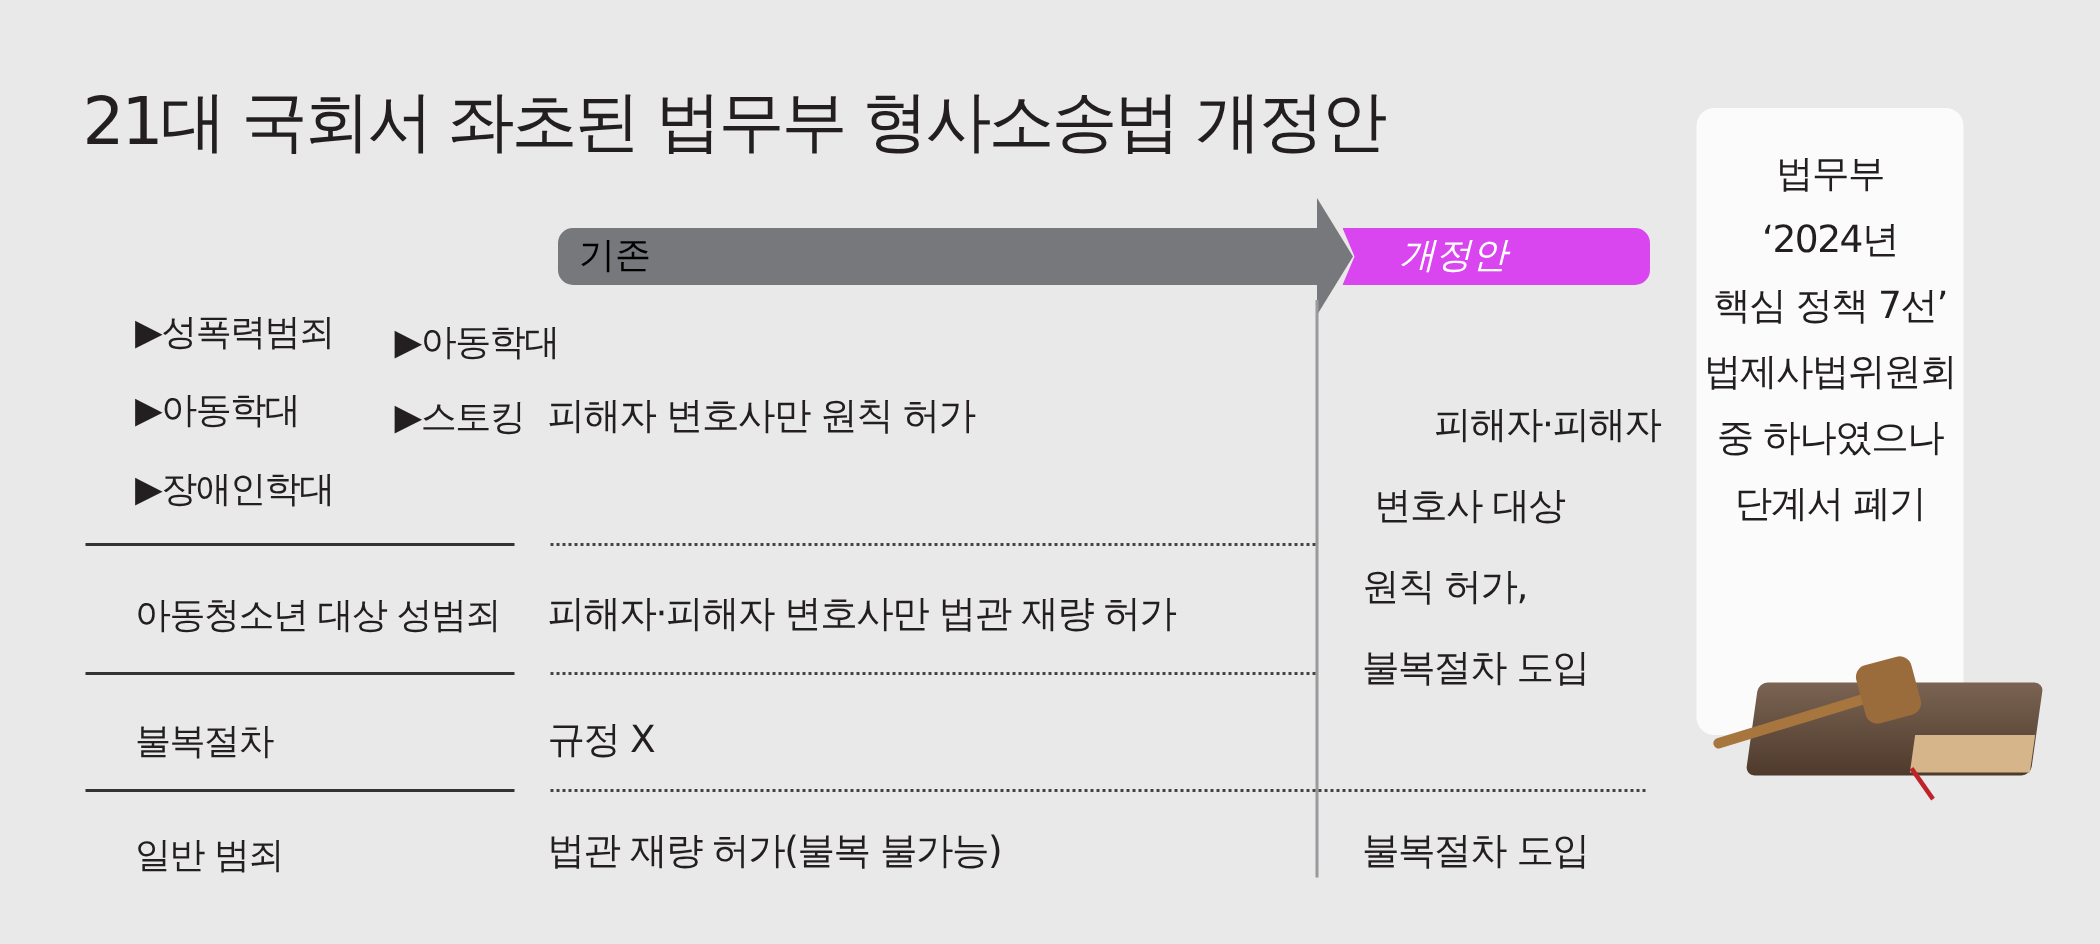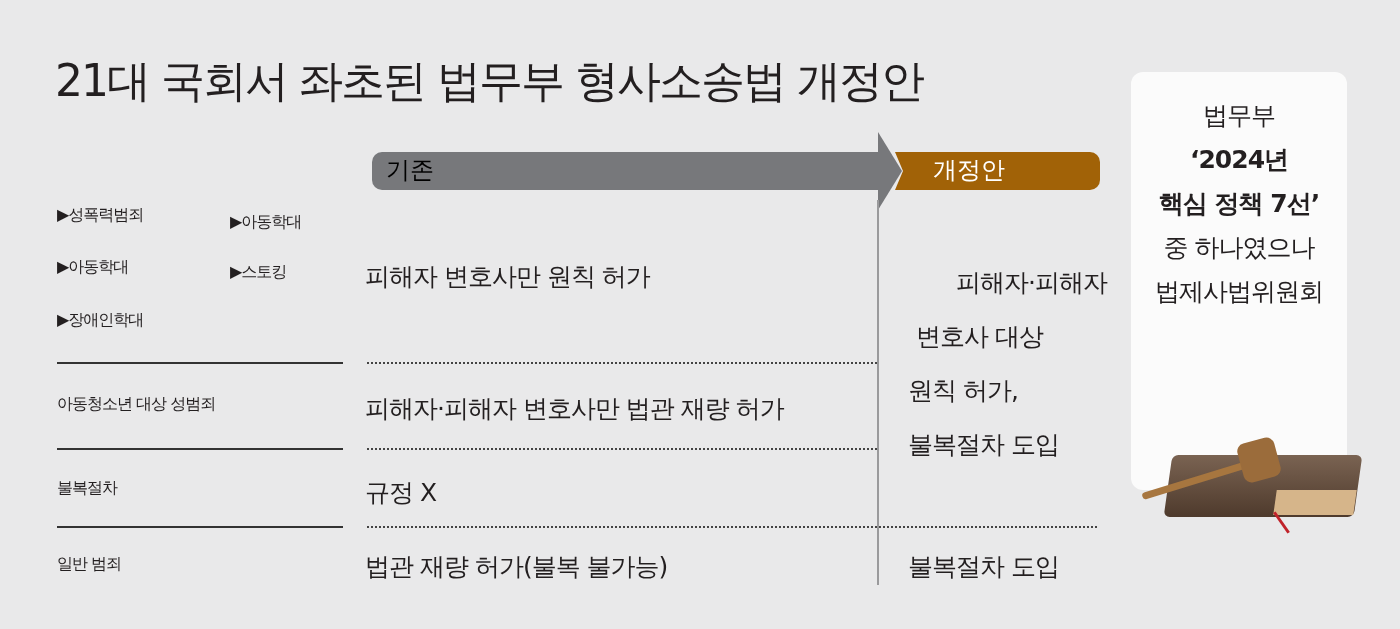--- a/index.html
+++ b/index.html
@@ -2,30 +2,30 @@
 <html><head>
 <meta charset="utf-8">
 <style>
   html,body{margin:0;padding:0;}
   body{width:1400px;height:629px;background:#e9e9ea;position:relative;overflow:hidden;
        font-family:"DejaVu Sans","Liberation Sans",sans-serif;color:#231f20;}
   .title{position:absolute;left:55px;top:52px;font-size:44px;font-weight:normal;letter-spacing:-2px;}
   .arrow-old{position:absolute;left:372px;top:152px;width:508px;height:38px;background:#77787b;border-radius:10px 0 0 10px;}
   .arrow-head{position:absolute;left:878px;top:132px;width:0;height:0;border-top:39px solid transparent;border-bottom:39px solid transparent;border-left:24px solid #77787b;}
   .arrow-old span{position:absolute;left:14px;top:2px;color:#000000;font-size:24px;}
-  .new-tag{position:absolute;left:895px;top:152px;width:205px;height:38px;background:#a16207;border-radius:0 10px 10px 0;clip-path:polygon(0 0,100% 0,100% 100%,0 100%,8px 50%);}
+  .new-tag{position:absolute;left:895px;top:152px;width:205px;height:38px;background:#d946ef;border-radius:0 10px 10px 0;clip-path:polygon(0 0,100% 0,100% 100%,0 100%,8px 50%);font-style:italic;}
   .new-tag span{position:absolute;left:38px;top:2px;color:#fff;font-size:24px;}
   .vline{position:absolute;left:877px;top:200px;width:2px;height:385px;background:#9a9a9c;}
   .txt{position:absolute;font-size:25px;letter-spacing:-1px;white-space:nowrap;}
-  .cat{font-size:16px;}
+  .cat{font-size:24px;margin-left:33px;}
   .solid{position:absolute;left:57px;width:286px;height:2px;background:#333;}
   .dot{position:absolute;left:367px;width:510px;border-top:2px dotted #444;}
-  .side{position:absolute;left:1131px;top:72px;width:216px;height:418px;background:#fbfbfb;border-radius:12px;}
+  .side{position:absolute;left:1131px;top:72px;width:178px;height:418px;background:#fbfbfb;border-radius:12px;}
   .side div{text-align:center;font-size:25px;line-height:44px;letter-spacing:-1px;}
-  .side .b{font-weight:bold;}
+  .side .b{font-weight:normal;}
   .book{position:absolute;left:1168px;top:455px;width:190px;height:62px;background:linear-gradient(#7a6352,#4e3a2c);border-radius:6px;transform:skewX(-8deg);}
   .pages{position:absolute;left:1275px;top:490px;width:80px;height:25px;background:#d6b58a;transform:skewX(-8deg);}
   .gavel-handle{position:absolute;left:1140px;top:477px;width:110px;height:7px;background:#a7763f;border-radius:4px;transform:rotate(-17deg);}
   .gavel-head{position:absolute;left:1240px;top:440px;width:38px;height:40px;background:#9b6c3b;border-radius:8px;transform:rotate(-15deg);}
   .ribbon{position:absolute;left:1280px;top:510px;width:3px;height:25px;background:#c0222a;transform:rotate(-35deg);}
 </style>
 </head>
 <body>
 
 <div class="title">21대 국회서 좌초된 법무부 형사소송법 개정안</div>
@@ -67,21 +67,22 @@
 <div class="txt" style="left:956px;top:266px">피해자·피해자</div>
 <div class="txt" style="left:916px;top:320px">변호사 대상</div>
 <div class="txt" style="left:908px;top:374px">원칙 허가,</div>
 <div class="txt" style="left:908px;top:428px">불복절차 도입</div>
 <div class="txt" style="left:908px;top:550px">불복절차 도입</div>
 
 <div class="side">
   <div style="margin-top:22px">법무부</div>
   <div class="b">‘2024년</div>
   <div class="b">핵심 정책 7선’</div>
+  <div>법제사법위원회</div>
   <div>중 하나였으나</div>
-  <div>법제사법위원회</div>
+  <div>단계서 폐기</div>
 </div>
 
 <div class="book"></div>
 <div class="pages"></div>
 <div class="ribbon"></div>
 <div class="gavel-handle"></div>
 <div class="gavel-head"></div>
 
 </body></html>

